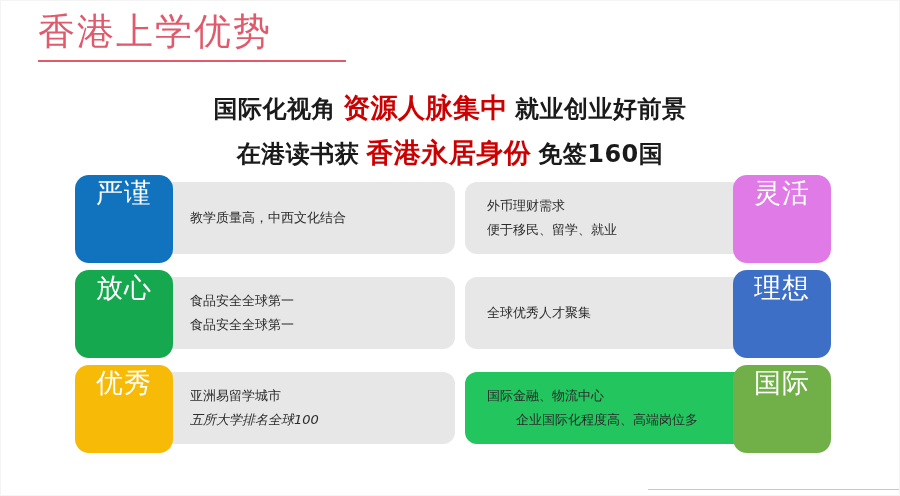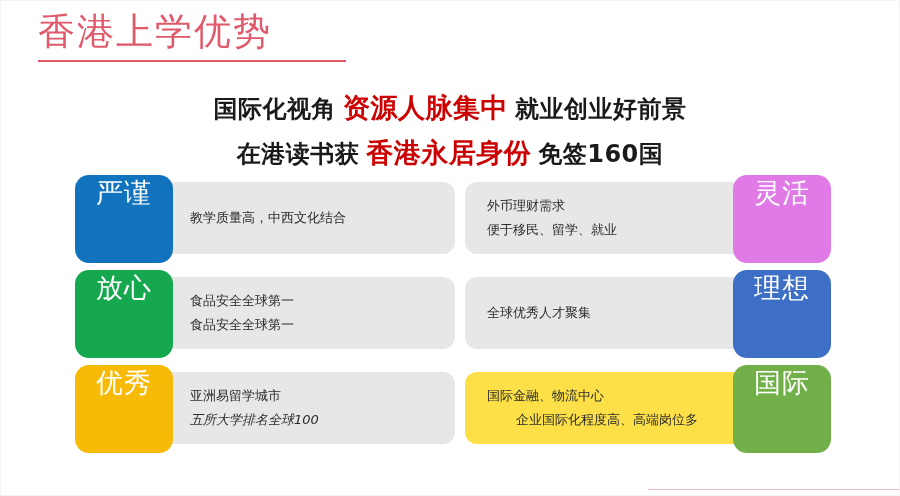--- a/index.html
+++ b/index.html
@@ -208,21 +208,21 @@
       </div>
     </div>
 
     <div class="row">
       <div class="panel left" style="background: rgb(231, 231, 231);">
         <div class="panel-lines">
           <div class="panel-line" style="color: rgb(43, 43, 43);">亚洲易留学城市</div>
           <div class="panel-line" style="color: rgb(43, 43, 43); font-style: italic;">五所大学排名全球100</div>
         </div>
       </div>
-      <div class="panel right" style="background: #fde047;">
+      <div class="panel right" style="background: #22c55e;">
         <div class="panel-lines">
           <div class="panel-line" style="color: rgb(43, 43, 43);">国际金融、物流中心</div>
           <div class="panel-line" style="color: rgb(43, 43, 43); margin-left: 29px;">企业国际化程度高、高端岗位多</div>
         </div>
       </div>
       <div class="badge left" style="background: rgb(247, 186, 6);">
         <span>优秀</span>
       </div>
       <div class="badge right" style="background: rgb(113, 176, 73);">
         <span>国际</span>

